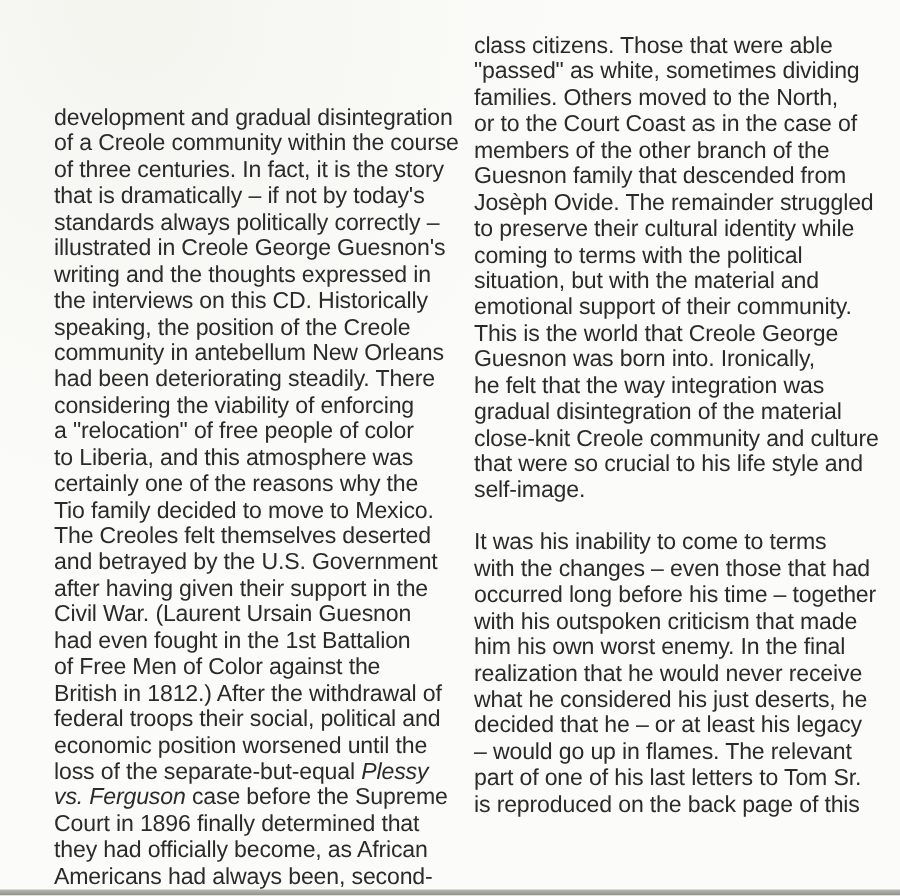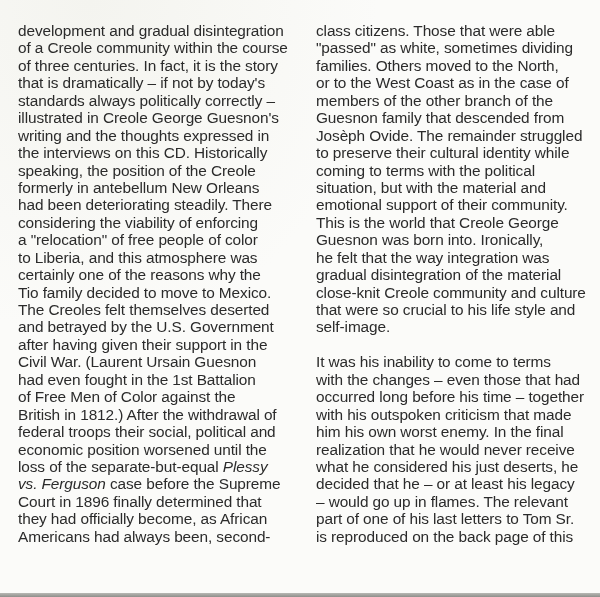--- a/index.html
+++ b/index.html
@@ -11,21 +11,21 @@
   }
   .page-shade {
     position: absolute; left: 0; top: 0; width: 600px; height: 597px;
     background: radial-gradient(ellipse at 15% 0%, #f4f4ef 0%, rgba(250,250,247,0) 40%);
   }
   .column {
     position: absolute; top: 22px;
     font-size: 15.4px; line-height: 17.45px;
     white-space: nowrap; letter-spacing: -0.1px;
   }
-  .col-left { left: 18px; }
+  .col-left { left: 36px; margin-top: 48px; }
   .col-right { left: 316px; }
   .line { display: block; height: 17.45px; }
   .line.blank { height: 17.45px; }
   .line em { font-style: italic; text-align: center; }
   .bottom-edge {
     position: absolute; left: 0; bottom: 0; width: 600px; height: 4px;
     background: linear-gradient(#b8b8b4, #8e8e8a);
   }
 </style>
 </head>
@@ -36,21 +36,21 @@
 <div class="column col-left">
     <span class="line"><span>development and gradual disintegration</span></span>
     <span class="line"><span>of a Creole community within the course</span></span>
     <span class="line"><span>of three centuries. In fact, it is the story</span></span>
     <span class="line"><span>that is dramatically – if not by today's</span></span>
     <span class="line"><span>standards always politically correctly –</span></span>
     <span class="line"><span>illustrated in Creole George Guesnon's</span></span>
     <span class="line"><span>writing and the thoughts expressed in</span></span>
     <span class="line"><span>the interviews on this CD. Historically</span></span>
     <span class="line"><span>speaking, the position of the Creole</span></span>
-    <span class="line"><span>formerly in antebellum New Orleans</span></span>
+    <span class="line"><span>community in antebellum New Orleans</span></span>
     <span class="line"><span>had been deteriorating steadily. There</span></span>
     <span class="line"><span>considering the viability of enforcing</span></span>
     <span class="line"><span>a "relocation" of free people of color</span></span>
     <span class="line"><span>to Liberia, and this atmosphere was</span></span>
     <span class="line"><span>certainly one of the reasons why the</span></span>
     <span class="line"><span>Tio family decided to move to Mexico.</span></span>
     <span class="line"><span>The Creoles  felt themselves deserted</span></span>
     <span class="line"><span>and betrayed by the U.S. Government</span></span>
     <span class="line"><span>after having given their support in the</span></span>
     <span class="line"><span>Civil War. (Laurent Ursain Guesnon</span></span>
@@ -62,21 +62,21 @@
     <span class="line"><span>loss of the separate-but-equal </span><em>Plessy</em></span>
     <span class="line"><em>vs. Ferguson</em><span> case before the Supreme</span></span>
     <span class="line"><span>Court in 1896 finally determined that</span></span>
     <span class="line"><span>they had officially become, as African</span></span>
     <span class="line"><span>Americans had always been, second-</span></span>
   </div>
 <div class="column col-right">
     <span class="line"><span>class citizens. Those that were able</span></span>
     <span class="line"><span>"passed" as white, sometimes dividing</span></span>
     <span class="line"><span>families. Others moved to the North,</span></span>
-    <span class="line"><span>or to the West Coast as in the case of</span></span>
+    <span class="line"><span>or to the Court Coast as in the case of</span></span>
     <span class="line"><span>members of the other branch of the</span></span>
     <span class="line"><span>Guesnon family that descended from</span></span>
     <span class="line"><span>Josèph Ovide. The remainder struggled</span></span>
     <span class="line"><span>to preserve their cultural identity while</span></span>
     <span class="line"><span>coming to terms with the political</span></span>
     <span class="line"><span>situation, but with the material and</span></span>
     <span class="line"><span>emotional support of their community.</span></span>
     <span class="line"><span>This is the world that Creole George</span></span>
     <span class="line"><span>Guesnon was born into. Ironically,</span></span>
     <span class="line"><span>he felt that the way integration was</span></span>

